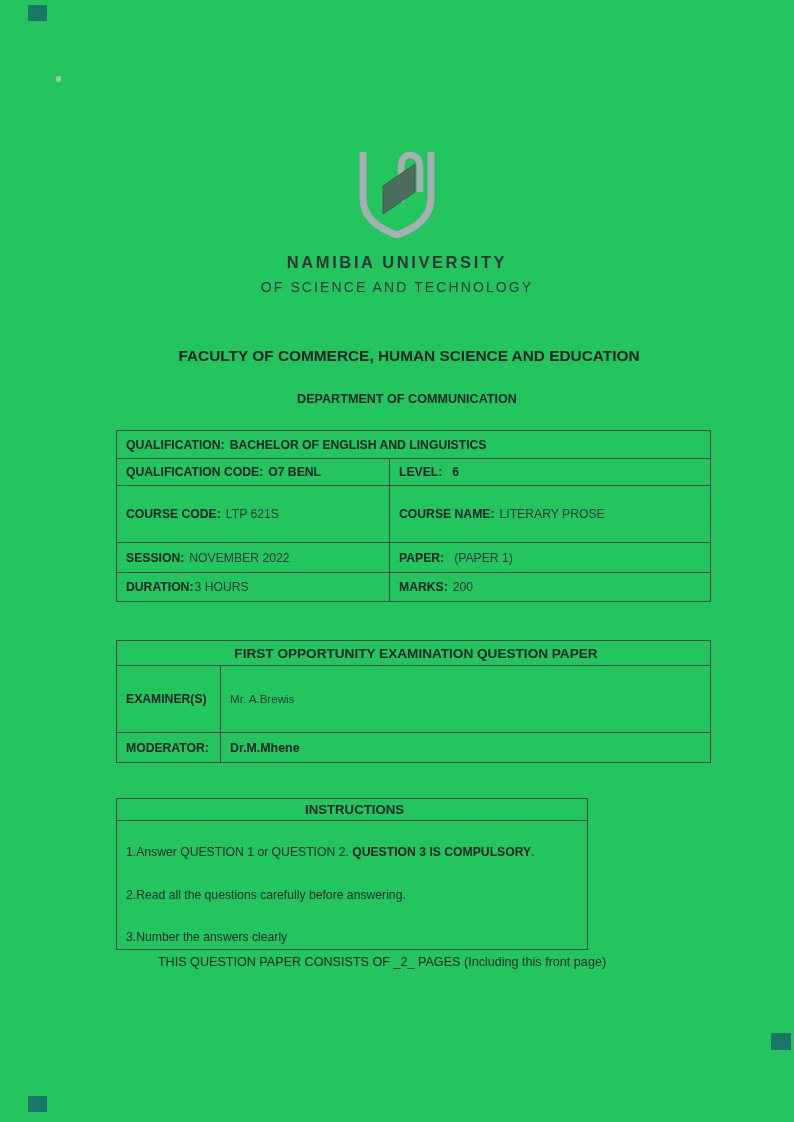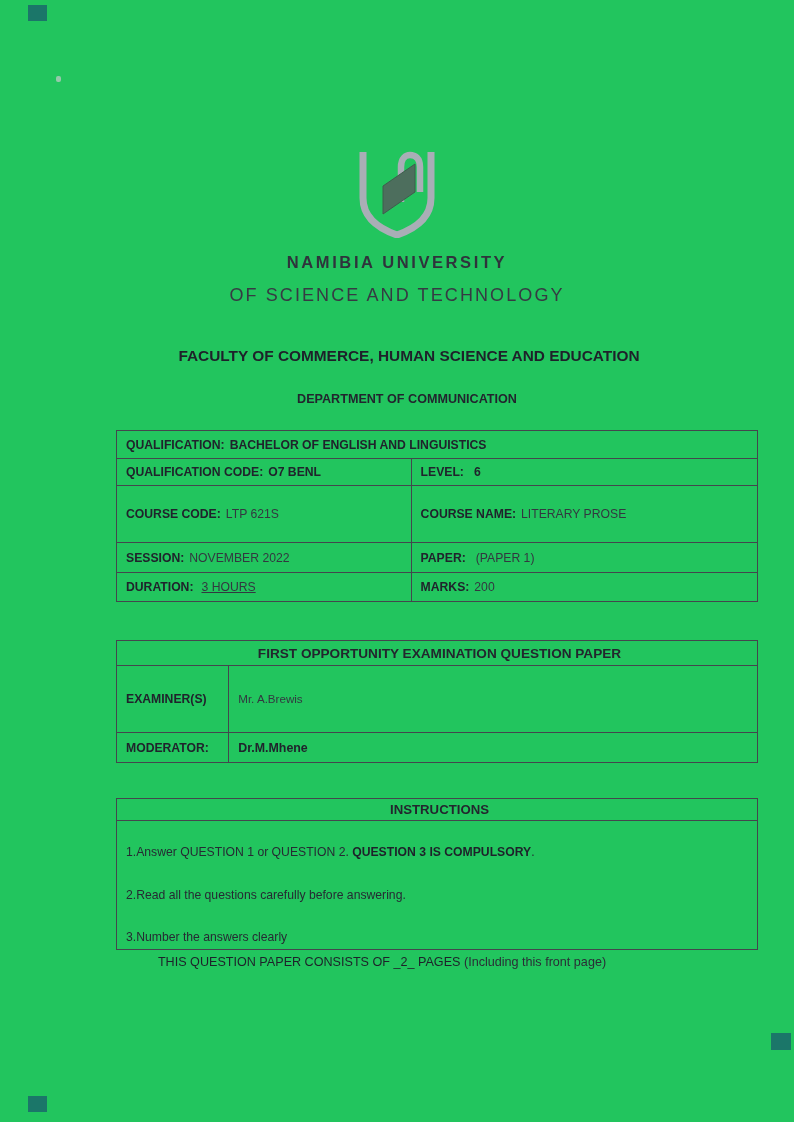--- a/index.html
+++ b/index.html
@@ -15,42 +15,42 @@
   
   .corner{position:absolute;}
   .c-tl{left:28px;top:5px;width:19px;height:16px;}
   .c-bl{left:28px;top:1096px;width:19px;height:16px;}
   .c-br{left:771px;top:1033px;width:20px;height:17px;}
   .speck{position:absolute;left:56px;top:76px;width:5px;height:6px;background:#c8cacc;opacity:.7;border-radius:2px;}
 
   
   .logo-wrap{position:absolute;top:150px;left:0;width:100%;text-align:center;}
   .logo-line1{margin-top:11px;font-size:16.5px;font-weight:600;letter-spacing:2.6px;color:#2f333c;}
-  .logo-line2{margin-top:13px;font-size:18px;font-weight:500;letter-spacing:2.1px;color:#363a43;}
+  .logo-line2{margin-top:7px;font-size:14px;font-weight:500;letter-spacing:2.1px;color:#363a43;}
 
   
   .faculty{position:absolute;top:347px;left:12px;width:794px;text-align:center;
            font-size:15.4px;font-weight:700;color:#1e212a;}
   .dept{position:absolute;top:392px;left:10px;width:794px;text-align:center;
         font-size:12.6px;font-weight:700;color:#22252e;}
 
   
-  table.t{position:absolute;left:116px;width:642px;border-collapse:collapse;table-layout:fixed;}
+  table.t{position:absolute;left:116px;width:472px;border-collapse:collapse;table-layout:fixed;}
   table.t td{border:1.5px solid #43464d;padding:0 4px 0 9px;font-size:12.2px;vertical-align:middle;}
   .t1{top:430px;}
   .t2{top:640px;}
   .t3{top:798px;}
   tr.r28{height:28px;} tr.r27{height:27px;} tr.r57{height:57px;}
   tr.r30{height:30px;} tr.r29{height:29px;} tr.r25{height:25px;}
   tr.r67{height:67px;} tr.r22{height:22px;} tr.r64{height:64px;}
 
   .lb{font-weight:700;color:#20232c;}
   .vl{font-weight:400;color:#333740;margin-left:5px;}
   .vb{font-weight:700;color:#20232c;margin-left:5px;}
-  .gap-wide{margin-left:8px;text-decoration:underline;}
+  .gap-wide{margin-left:1px;}
   .gap-med{margin-left:10px;}
 
   td.tc{text-align:center;padding:0;font-weight:700;}
   .t2 td.tc{font-size:13.6px;}
   .t3 td.tc{font-size:13.2px;}
   td.vtop{vertical-align:top;padding-top:5px;}
   .ex-val{font-size:11.6px;font-weight:400;color:#333740;}
   .mod-val{font-size:12.4px;font-weight:700;color:#20232c;}
 
   td.instr-body{padding:3px 6px 6px 105px;vertical-align:top;}

